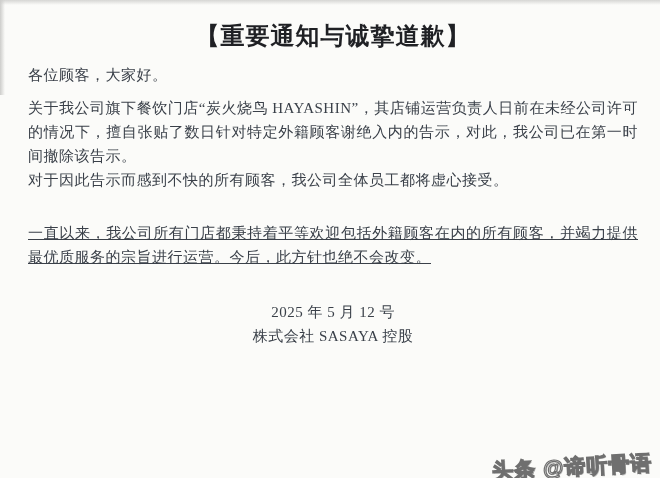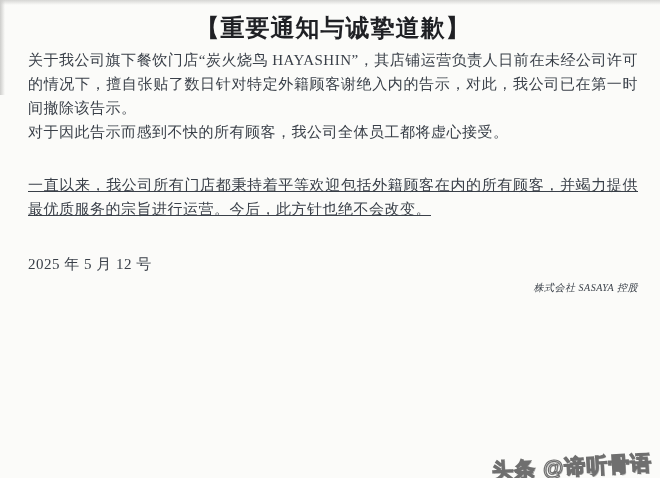--- a/index.html
+++ b/index.html
@@ -7,21 +7,21 @@
     padding: 0;
     background: #ffffff;
   }
   .page {
     position: relative;
     width: 660px;
     height: 478px;
     box-sizing: border-box;
     background: #fbfbf9;
     overflow: hidden;
-    padding: 8px 22px 0 28px;
+    padding: 16px 22px 0 28px;
     font-family: "Liberation Serif", "DejaVu Serif", serif;
     color: #3a4049;
   }
   
   .edge-top {
     position: absolute;
     top: 0; left: 0; right: 0;
     height: 5px;
     background: linear-gradient(#d6d6d4, rgba(214,214,212,0));
     pointer-events: none;
@@ -52,30 +52,29 @@
   }
   .para-greeting     { margin-top: 7px;  margin-bottom: 9px; }
   .para-incident     { }
   .para-apology      { margin-bottom: 29px; }
   .para-policy       { margin-bottom: 31px; text-decoration: underline; }
   .para-improvement  { line-height: 25px; margin-bottom: 5px; }
   .date-line {
     font-size: 15px;
     line-height: 24px;
     letter-spacing: 0.5px;
-    text-align: left;
+    text-align: center;
     margin: 0;
   }
   .signature-line {
-    font-size: 10px;
+    font-size: 15px;
     line-height: 24px;
     letter-spacing: 0.5px;
-    text-align: right;
+    text-align: center;
     margin: 0;
-    font-style: italic;
   }
   .watermark {
     position: absolute;
     right: 8px;
     bottom: -3px;
     font-family: "Liberation Sans", "DejaVu Sans", sans-serif;
     font-size: 21px;
     font-weight: 700;
     letter-spacing: 1px;
     white-space: nowrap;
@@ -88,20 +87,21 @@
 </style>
 </head>
 <body>
 
 <div class="page">
   <div class="edge-top"></div>
   <div class="edge-left"></div>
 
   <div class="doc-title">【重要通知与诚挚道歉】</div>
 
+  <p class="para para-greeting">各位顾客，大家好。</p>
 
   <p class="para para-incident">关于我公司旗下餐饮门店“炭火烧鸟 HAYASHIN”，其店铺运营负责人日前在未经公司许可的情况下，擅自张贴了数日针对特定外籍顾客谢绝入内的告示，对此，我公司已在第一时间撤除该告示。</p>
 
   <p class="para para-apology">对于因此告示而感到不快的所有顾客，我公司全体员工都将虚心接受。</p>
 
   <p class="para para-policy">一直以来，我公司所有门店都秉持着平等欢迎包括外籍顾客在内的所有顾客，并竭力提供最优质服务的宗旨进行运营。今后，此方针也绝不会改变。</p>
 
 
   <p class="date-line">2025 年 5 月 12 号</p>
 

